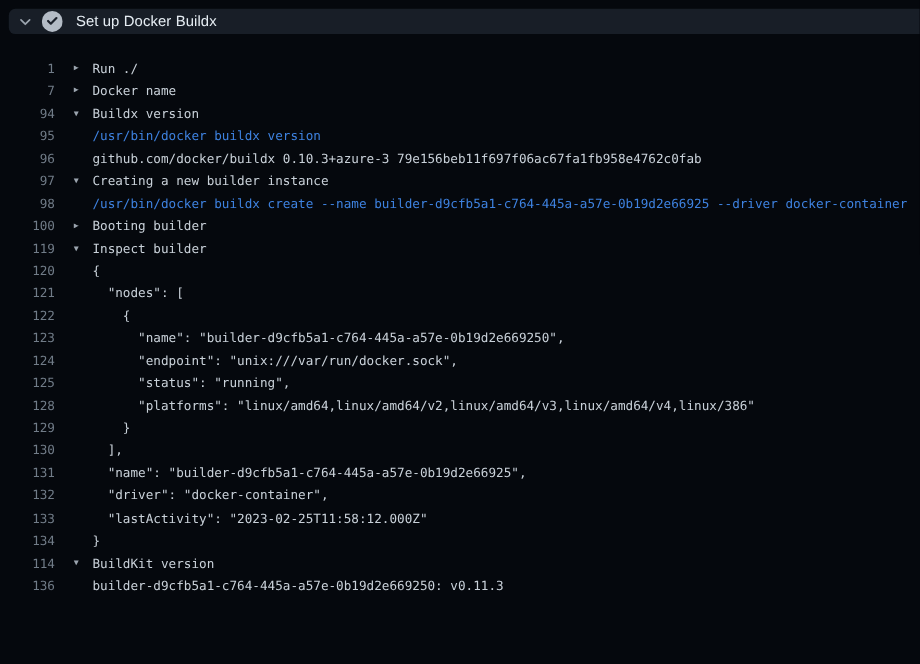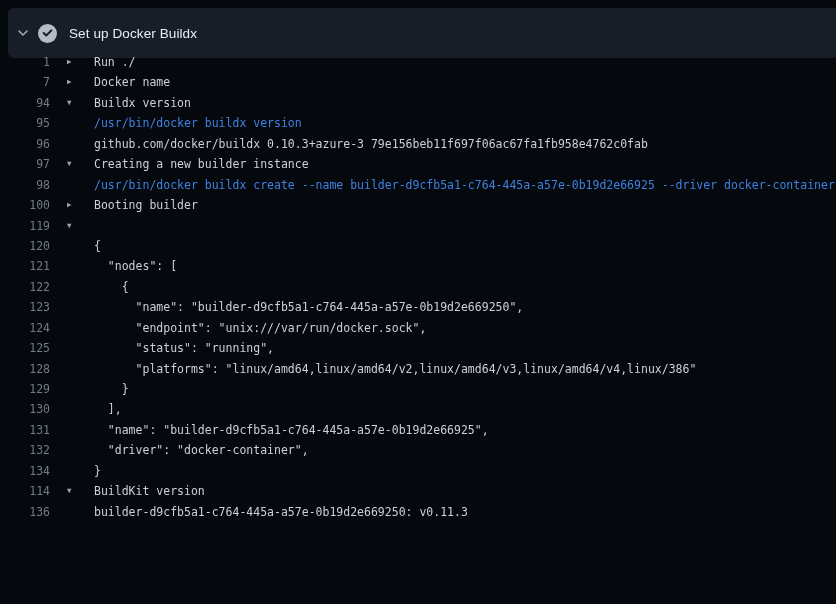--- a/index.html
+++ b/index.html
@@ -4,21 +4,21 @@
 <style>
   * { margin: 0; padding: 0; box-sizing: border-box; }
   html, body {
     width: 836px; height: 604px;
     background: #05080d;
     overflow: hidden;
     font-family: "DejaVu Sans Mono", "Liberation Mono", monospace;
   }
   .step-header {
     position: absolute;
-    left: 8px; top: 8px; right: 0; height: 50px;
+    left: 8px; top: 8px; right: 0; height: 23px;
     background: #181e27;
     border-radius: 6px 0 0 6px;
     display: flex;
     align-items: center;
     cursor: pointer;
   }
   .hdr-chevron {
     width: 30px;
     display: flex; align-items: center; justify-content: center;
     flex: 0 0 30px;
@@ -56,21 +56,21 @@
     cursor: pointer;
   }
   .log-line .arrow {
     flex: 0 0 16px;
     margin-left: 17px;
     color: #9ba4ae;
     font-size: 7.5px;
     text-align: left;
   }
   .log-line .txt {
-    margin-left: 11px;
+    margin-left: 1px;
     color: #c9d1d9;
   }
   .log-line.command .txt { color: #3e82e0; }
   .log-line.group { cursor: pointer; }
 </style>
 </head>
 <body>
 
 <div class="step-header">
   <span class="hdr-chevron">
@@ -89,28 +89,29 @@
 
 <div class="log-area" id="log-area">
     <div class="log-line  group"><span class="num">1</span><span class="arrow">▶</span><span class="txt">Run ./</span></div>
     <div class="log-line  group"><span class="num">7</span><span class="arrow">▶</span><span class="txt">Docker name</span></div>
     <div class="log-line  group"><span class="num">94</span><span class="arrow">▼</span><span class="txt">Buildx version</span></div>
     <div class="log-line command"><span class="num">95</span><span class="arrow"></span><span class="txt">/usr/bin/docker buildx version</span></div>
     <div class="log-line "><span class="num">96</span><span class="arrow"></span><span class="txt">github.com/docker/buildx 0.10.3+azure-3 79e156beb11f697f06ac67fa1fb958e4762c0fab</span></div>
     <div class="log-line  group"><span class="num">97</span><span class="arrow">▼</span><span class="txt">Creating a new builder instance</span></div>
     <div class="log-line command"><span class="num">98</span><span class="arrow"></span><span class="txt">/usr/bin/docker buildx create --name builder-d9cfb5a1-c764-445a-a57e-0b19d2e66925 --driver docker-container</span></div>
     <div class="log-line  group"><span class="num">100</span><span class="arrow">▶</span><span class="txt">Booting builder</span></div>
-    <div class="log-line  group"><span class="num">119</span><span class="arrow">▼</span></div>
+    <div class="log-line  group"><span class="num">119</span><span class="arrow">▼</span><span class="txt">Inspect builder</span></div>
     <div class="log-line "><span class="num">120</span><span class="arrow"></span><span class="txt">{</span></div>
     <div class="log-line "><span class="num">121</span><span class="arrow"></span><span class="txt">  "nodes": [</span></div>
     <div class="log-line "><span class="num">122</span><span class="arrow"></span><span class="txt">    {</span></div>
     <div class="log-line "><span class="num">123</span><span class="arrow"></span><span class="txt">      "name": "builder-d9cfb5a1-c764-445a-a57e-0b19d2e669250",</span></div>
     <div class="log-line "><span class="num">124</span><span class="arrow"></span><span class="txt">      "endpoint": "unix:///var/run/docker.sock",</span></div>
     <div class="log-line "><span class="num">125</span><span class="arrow"></span><span class="txt">      "status": "running",</span></div>
     <div class="log-line "><span class="num">128</span><span class="arrow"></span><span class="txt">      "platforms": "linux/amd64,linux/amd64/v2,linux/amd64/v3,linux/amd64/v4,linux/386"</span></div>
     <div class="log-line "><span class="num">129</span><span class="arrow"></span><span class="txt">    }</span></div>
     <div class="log-line "><span class="num">130</span><span class="arrow"></span><span class="txt">  ],</span></div>
     <div class="log-line "><span class="num">131</span><span class="arrow"></span><span class="txt">  "name": "builder-d9cfb5a1-c764-445a-a57e-0b19d2e66925",</span></div>
     <div class="log-line "><span class="num">132</span><span class="arrow"></span><span class="txt">  "driver": "docker-container",</span></div>
+    <div class="log-line "><span class="num">133</span><span class="arrow"></span><span class="txt">  "lastActivity": "2023-02-25T11:58:12.000Z"</span></div>
     <div class="log-line "><span class="num">134</span><span class="arrow"></span><span class="txt">}</span></div>
     <div class="log-line  group"><span class="num">114</span><span class="arrow">▼</span><span class="txt">BuildKit version</span></div>
     <div class="log-line "><span class="num">136</span><span class="arrow"></span><span class="txt">builder-d9cfb5a1-c764-445a-a57e-0b19d2e669250: v0.11.3</span></div>
   </div>
 
 </body></html>

